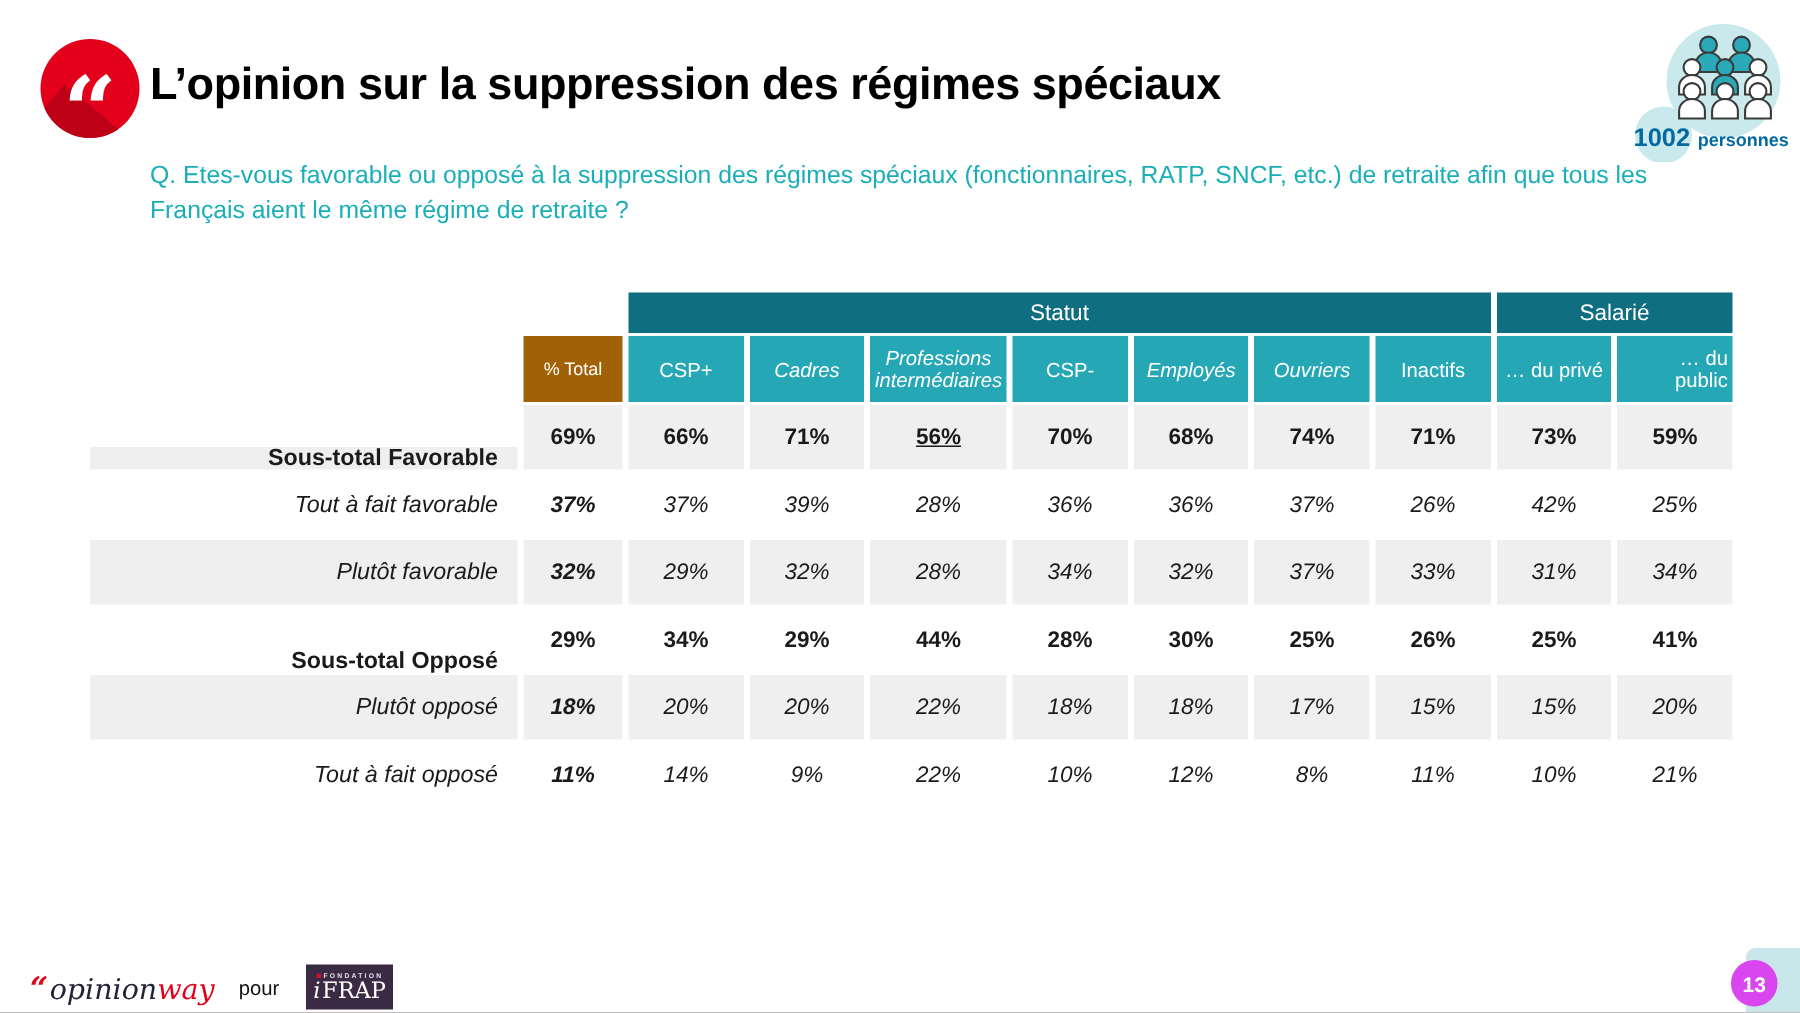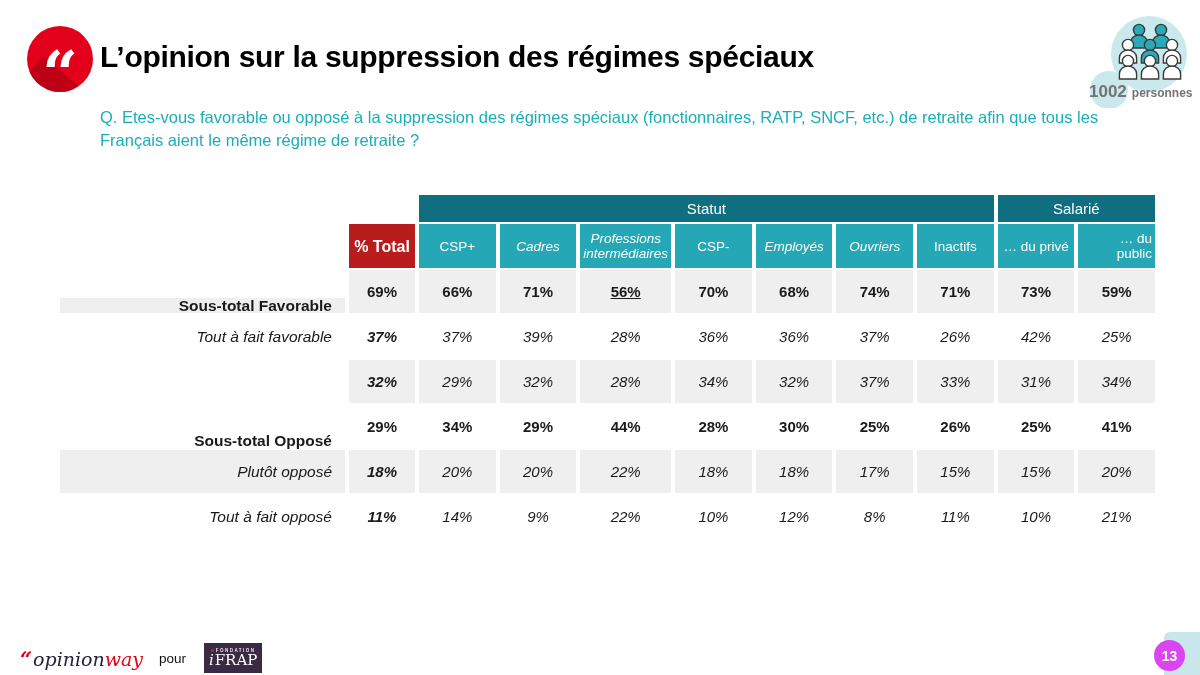--- a/index.html
+++ b/index.html
@@ -29,36 +29,36 @@
   }
   .question {
     position:absolute; left:100px; top:106px; width:1000px;
     font-size:16.5px; line-height:23px; color:#1aafb8;
   }
   
   .sample-badge { position:absolute; left:1083px; top:10px; width:112px; height:98px; }
   .sample-badge svg { position:absolute; left:0; top:0; }
   .sample-text {
     position:absolute; left:6px; top:72px; width:110px;
-    display:flex; align-items:baseline; gap:5px; color:#737373;
+    display:flex; align-items:baseline; gap:5px; color:#0369a1;
   }
   .sample-text .n { font-size:17px; font-weight:bold; }
   .sample-text .u { font-size:12px; font-weight:bold; }
   
   .results-table {
     position:absolute; left:60px; top:195px; width:1095px;
     display:grid;
     grid-template-columns:285px 66px repeat(9, 1fr);
     grid-template-rows:27px 44px repeat(6, 43px);
     gap:2px 4px;
   }
   .cell { display:flex; align-items:center; justify-content:center; text-align:center; }
   .gh { background:#0f6e80; color:#fff; font-size:15px; }
   .ch { background:#26a7b5; color:#fff; font-size:13.5px; line-height:15px; padding:0 3px; }
-  .ch.dark { background:#b91c1c; font-weight:bold; font-size:16px; }
+  .ch.dark { background:#a16207; font-weight:normal; font-size:12px; }
   .ch.italic { font-style:italic; }
   .rl { justify-content:flex-end; text-align:right; padding-right:13px; font-size:15.5px; color:#1a1a1a; }
   .rl.subtotal { font-weight:bold;margin-top:28px; }
   .rl.detail { font-style:italic; }
   .dc { font-size:15px; color:#1a1a1a; }
   .dc.subtotal { font-weight:bold; }
   .dc.detail { font-style:italic; }
   .dc.detail.total { font-weight:bold; }
   .gray { background:#efefef; }
   
@@ -154,20 +154,21 @@
       <div class="cell dc detail total" style="grid-area: 4 / 2 / auto / 3;">37%</div>
       <div class="cell dc detail" style="grid-area: 4 / 3 / auto / 4;">37%</div>
       <div class="cell dc detail" style="grid-area: 4 / 4 / auto / 5;">39%</div>
       <div class="cell dc detail" style="grid-area: 4 / 5 / auto / 6;">28%</div>
       <div class="cell dc detail" style="grid-area: 4 / 6 / auto / 7;">36%</div>
       <div class="cell dc detail" style="grid-area: 4 / 7 / auto / 8;">36%</div>
       <div class="cell dc detail" style="grid-area: 4 / 8 / auto / 9;">37%</div>
       <div class="cell dc detail" style="grid-area: 4 / 9 / auto / 10;">26%</div>
       <div class="cell dc detail" style="grid-area: 4 / 10 / auto / 11;">42%</div>
       <div class="cell dc detail" style="grid-area: 4 / 11 / auto / 12;">25%</div>
+      <div class="cell rl detail gray" style="grid-area: 5 / 1 / auto / 2;">Plutôt favorable</div>
       <div class="cell dc detail total gray" style="grid-area: 5 / 2 / auto / 3;">32%</div>
       <div class="cell dc detail gray" style="grid-area: 5 / 3 / auto / 4;">29%</div>
       <div class="cell dc detail gray" style="grid-area: 5 / 4 / auto / 5;">32%</div>
       <div class="cell dc detail gray" style="grid-area: 5 / 5 / auto / 6;">28%</div>
       <div class="cell dc detail gray" style="grid-area: 5 / 6 / auto / 7;">34%</div>
       <div class="cell dc detail gray" style="grid-area: 5 / 7 / auto / 8;">32%</div>
       <div class="cell dc detail gray" style="grid-area: 5 / 8 / auto / 9;">37%</div>
       <div class="cell dc detail gray" style="grid-area: 5 / 9 / auto / 10;">33%</div>
       <div class="cell dc detail gray" style="grid-area: 5 / 10 / auto / 11;">31%</div>
       <div class="cell dc detail gray" style="grid-area: 5 / 11 / auto / 12;">34%</div>

